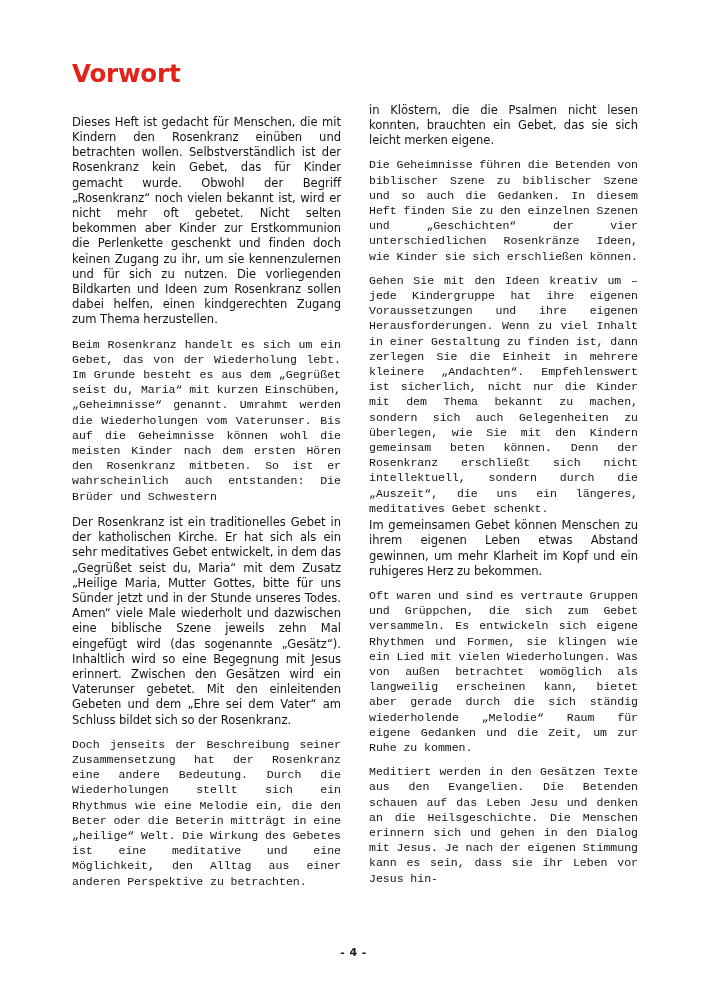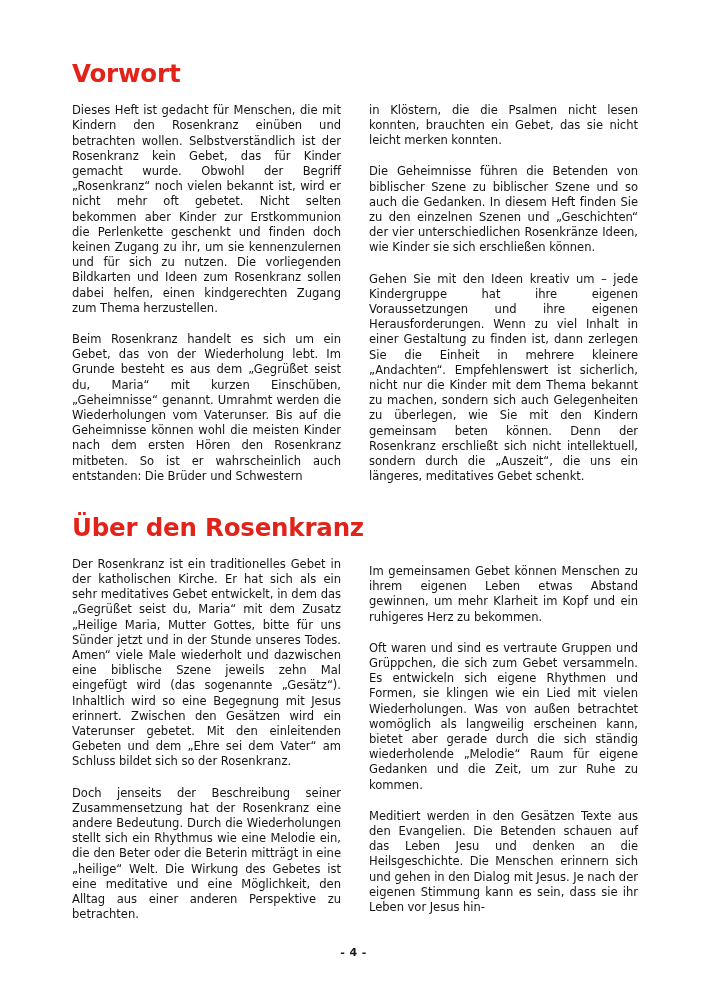--- a/index.html
+++ b/index.html
@@ -65,21 +65,21 @@
     font-size: 11.55px;
     line-height: 15.2px;
     text-align: justify;
     text-justify: inter-word;
     hyphens: manual;
     -webkit-hyphens: manual;
     letter-spacing: -0.02px;
     word-spacing: -0.1px;
     color: #141414;
   }
-  p.body + p.body { margin-top: 16px; }
+  p.body + p.body { margin-top: 9px; font-family: Liberation Mono, monospace; }
 
   .footer {
     position: absolute;
     left: 0;
     top: 938px;
     width: 707px;
     text-align: center;
   }
   .folio {
     font-size: 11px;
@@ -94,29 +94,28 @@
 <div class="page">
 
   <section class="section" id="section-vorwort">
     <h1 class="heading">Vorwort</h1>
     <div class="columns">
       <div class="col">
         <p class="body">Dieses Heft ist gedacht für Menschen, die mit Kindern den Rosenkranz einüben und betrachten wollen. Selbstverständlich ist der Rosenkranz kein Gebet, das für Kinder gemacht wurde. Obwohl der Begriff „Rosenkranz“ noch vielen bekannt ist, wird er nicht mehr oft gebetet. Nicht selten bekommen aber Kinder zur Erstkommunion die Perlenkette geschenkt und finden doch keinen Zugang zu ihr, um sie kennenzulernen und für sich zu nutzen. Die vorliegenden Bildkarten und Ideen zum Rosenkranz sollen dabei helfen, einen kindgerechten Zugang zum Thema herzustellen.</p>
         <p class="body">Beim Rosenkranz handelt es sich um ein Gebet, das von der Wiederholung lebt. Im Grunde besteht es aus dem „Gegrüßet seist du, Maria“ mit kurzen Einschüben, „Geheimnisse“ genannt. Umrahmt werden die Wiederholungen vom Vaterunser. Bis auf die Geheimnisse können wohl die meisten Kinder nach dem ersten Hören den Rosenkranz mitbeten. So ist er wahrscheinlich auch entstanden: Die Brüder und Schwestern</p>
       </div>
       <div class="col">
-        <p class="body">in Klöstern, die die Psalmen nicht lesen konnten, brauchten ein Gebet, das sie nicht leicht merken konnten.</p>
+        <p class="body">in Klöstern, die die Psalmen nicht lesen konnten, brauchten ein Gebet, das sie sich leicht merken eigene.</p>
         <p class="body">Die Geheimnisse führen die Betenden von biblischer Szene zu biblischer Szene und so auch die Gedanken. In diesem Heft finden Sie zu den einzelnen Szenen und „Geschichten“ der vier unterschiedlichen Rosenkränze Ideen, wie Kinder sie sich erschließen können.</p>
         <p class="body">Gehen Sie mit den Ideen kreativ um – jede Kindergruppe hat ihre eigenen Voraussetzungen und ihre eigenen Herausforderungen. Wenn zu viel Inhalt in einer Gestaltung zu finden ist, dann zerlegen Sie die Einheit in mehrere kleinere „Andachten“. Empfehlenswert ist sicherlich, nicht nur die Kinder mit dem Thema bekannt zu machen, sondern sich auch Gelegenheiten zu überlegen, wie Sie mit den Kindern gemeinsam beten können. Denn der Rosenkranz erschließt sich nicht intellektuell, sondern durch die „Auszeit“, die uns ein längeres, meditatives Gebet schenkt.</p>
       </div>
     </div>
   </section>
 
   <section class="section" id="section-ueber">
-    <h1 class="heading">Über den Rosenkranz</h1>
     <div class="columns">
       <div class="col">
         <p class="body">Der Rosenkranz ist ein traditionelles Gebet in der katholischen Kirche. Er hat sich als ein sehr meditatives Gebet entwickelt, in dem das „Gegrüßet seist du, Maria“ mit dem Zusatz „Heilige Maria, Mutter Gottes, bitte für uns Sünder jetzt und in der Stunde unseres Todes. Amen“ viele Male wiederholt und dazwischen eine biblische Szene jeweils zehn Mal eingefügt wird (das sogenannte „Gesätz“). Inhaltlich wird so eine Begegnung mit Jesus erinnert. Zwischen den Gesätzen wird ein Vaterunser gebetet. Mit den einleitenden Gebeten und dem „Ehre sei dem Vater“ am Schluss bildet sich so der Rosenkranz.</p>
         <p class="body">Doch jenseits der Beschreibung seiner Zusammensetzung hat der Rosenkranz eine andere Bedeutung. Durch die Wiederholungen stellt sich ein Rhythmus wie eine Melodie ein, die den Beter oder die Beterin mitträgt in eine „heilige“ Welt. Die Wirkung des Gebetes ist eine meditative und eine Möglichkeit, den Alltag aus einer anderen Perspektive zu betrachten.</p>
       </div>
       <div class="col">
         <p class="body">Im gemeinsamen Gebet können Menschen zu ihrem eigenen Leben etwas Abstand gewinnen, um mehr Klarheit im Kopf und ein ruhigeres Herz zu bekommen.</p>
         <p class="body">Oft waren und sind es vertraute Gruppen und Grüppchen, die sich zum Gebet versammeln. Es entwickeln sich eigene Rhythmen und Formen, sie klingen wie ein Lied mit vielen Wiederholungen. Was von außen betrachtet womöglich als langweilig erscheinen kann, bietet aber gerade durch die sich ständig wiederholende „Melodie“ Raum für eigene Gedanken und die Zeit, um zur Ruhe zu kommen.</p>
         <p class="body">Meditiert werden in den Gesätzen Texte aus den Evangelien. Die Betenden schauen auf das Leben Jesu und denken an die Heilsgeschichte. Die Menschen erinnern sich und gehen in den Dialog mit Jesus. Je nach der eigenen Stimmung kann es sein, dass sie ihr Leben vor Jesus hin-</p>
       </div>

